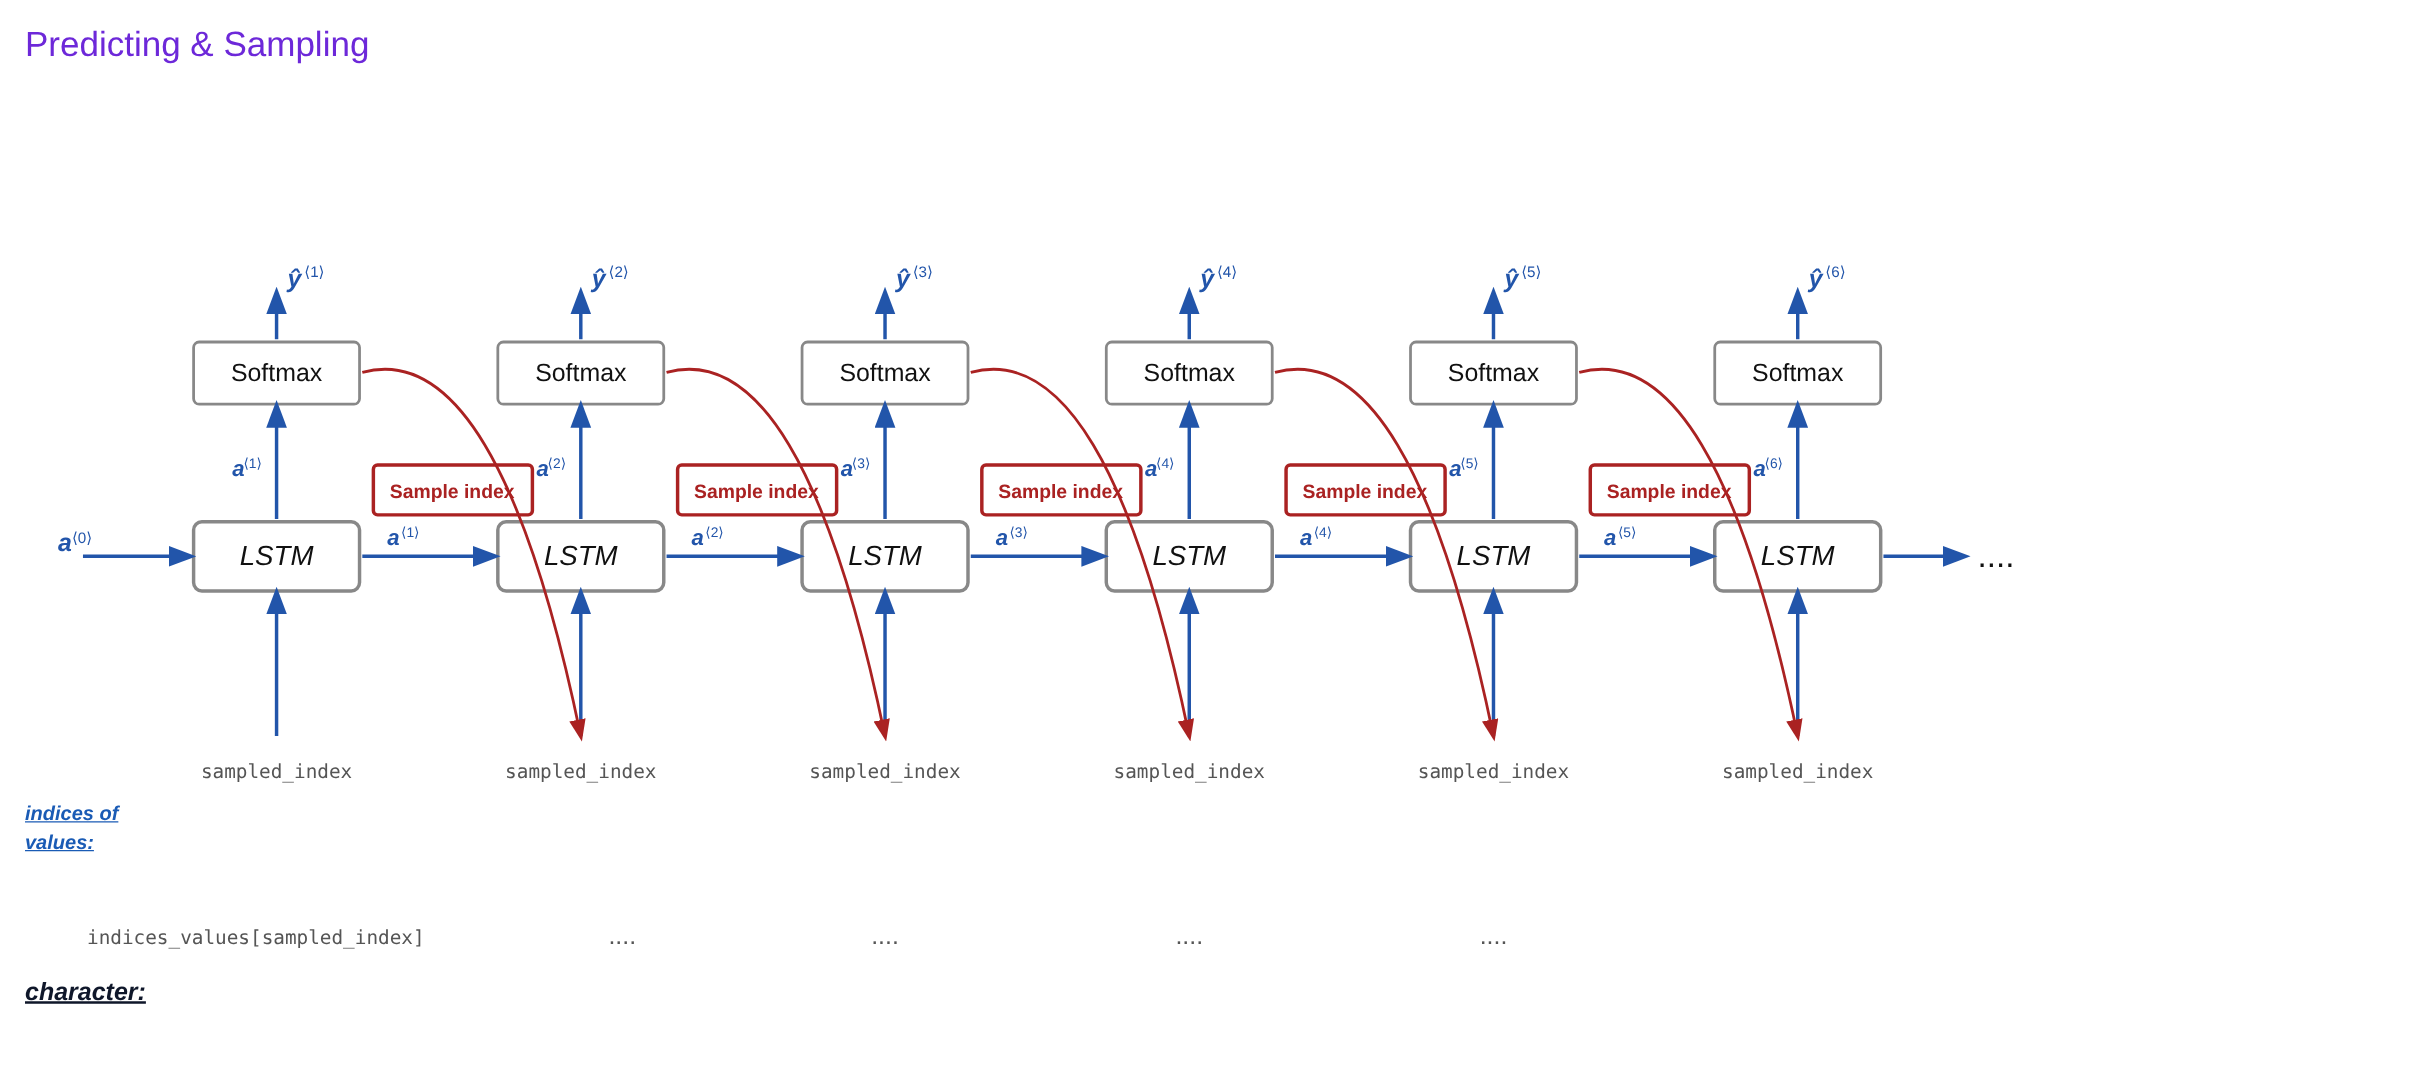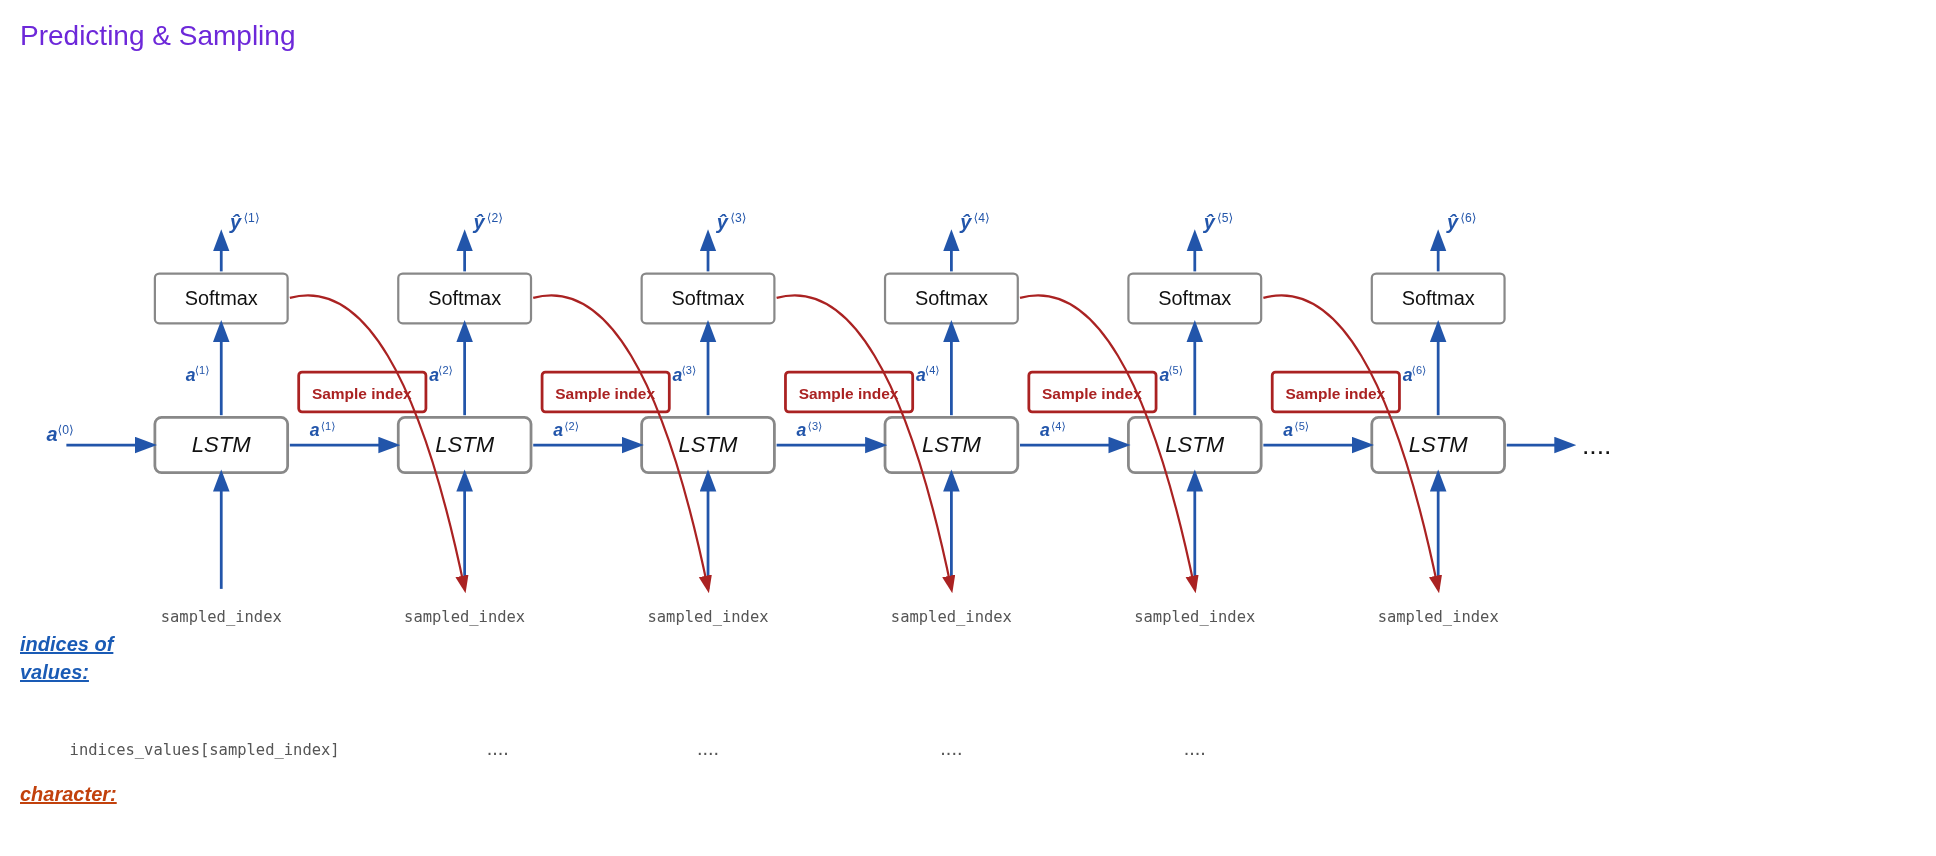--- a/index.html
+++ b/index.html
@@ -33,30 +33,30 @@
       left: 0;
       width: 100%;
       height: 100%;
     }
     .indices-label {
       position: absolute;
       bottom: 170px;
       left: 20px;
       color: #1a5bb5;
       text-decoration: underline;
-      font-size: 20px;
+      font-size: 16px;
       font-style: italic;
       font-weight: bold;
       line-height: 1.4;
     }
     .character-label {
       position: absolute;
       bottom: 50px;
       left: 20px;
-      color: #c2410c;
+      color: #0f172a;
       text-decoration: underline;
       font-size: 20px;
       font-style: italic;
       font-weight: bold;
     }
   </style>
 </head>
 <body>
 
 <div class="page-title">Predicting &amp; Sampling</div>

